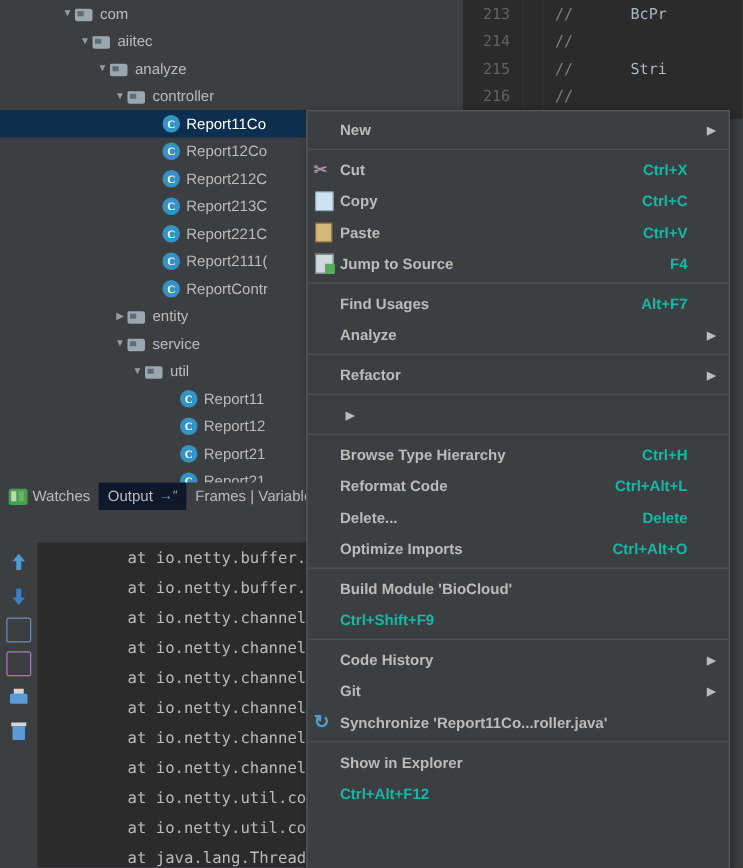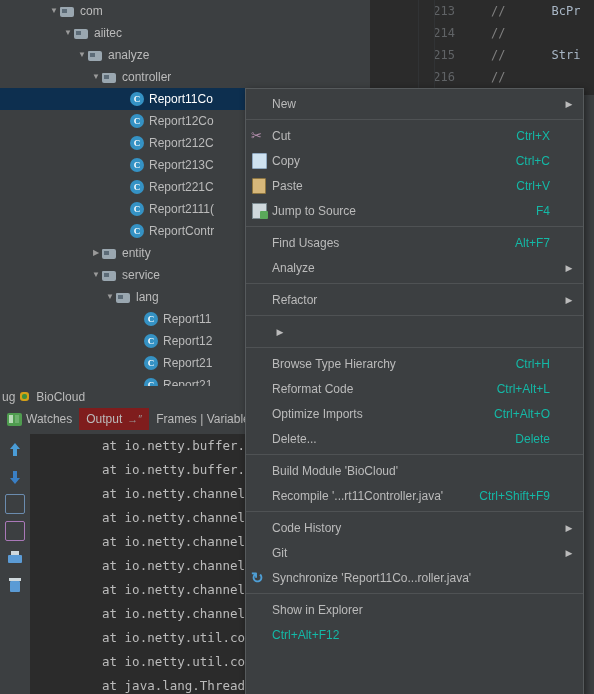--- a/index.html
+++ b/index.html
@@ -9,21 +9,21 @@
     font-family:"Liberation Sans", sans-serif;
     font-size:12px;color:#bbbbbb;
     position:relative;
   }
   
   .editor{
     position:absolute;left:370px;top:0;width:224px;height:95px;
     background:#2b2b2b;overflow:hidden;
   }
   .ed-row{display:flex;height:22px;line-height:22px;
-    font-family:"DejaVu Sans Mono", monospace;font-size:12px;margin-left:47px;}
+    font-family:"DejaVu Sans Mono", monospace;font-size:12px;}
   .ed-ln{width:38px;text-align:right;color:#606366;padding-right:8px;}
   .ed-fold{width:14px;color:#606366;}
   .ed-cmt{color:#808080;padding-left:14px;font-style:normal;}
   .ed-code{color:#a9b7c6;padding-left:46px;}
   .ed-gutterline{position:absolute;left:48px;top:0;bottom:0;width:1px;background:#313335;}
   .ed-gutterline2{position:absolute;left:64px;top:0;bottom:0;width:1px;background:#313335;}
 
   
   .tree{
     position:absolute;left:0;top:0;width:370px;height:400px;
@@ -46,21 +46,21 @@
     position:absolute;left:0;top:386px;width:370px;height:308px;
     background:#3c3f41;overflow:hidden;
   }
   .dbg-title{height:22px;line-height:22px;display:flex;align-items:center;
     padding-left:2px;color:#bbbbbb;font-size:12px;}
   .bug-icon{width:15px;height:14px;margin:0 4px 0 2px;position:relative;flex:none;}
   .bug-icon b{position:absolute;left:3px;top:2px;width:9px;height:9px;background:#d4a017;border-radius:3px;display:block;}
   .bug-icon b:after{content:"";position:absolute;left:2px;top:2px;width:5px;height:5px;background:#3c8f3c;border-radius:2px;}
   .tabs{height:22px;display:flex;align-items:stretch;font-size:12px;}
   .tab{display:flex;align-items:center;padding:0 7px;color:#bbbbbb;white-space:nowrap;text-align:right;}
-  .tab.active{background:#7f1d1d;}
+  .tab.active{background:#0f172a;}
   .tab .ic{width:15px;height:13px;margin-right:4px;flex:none;background:#4f9c4f;border-radius:2px;position:relative;}
   .tab .ic:after{content:"";position:absolute;left:2px;top:2px;width:4px;height:8px;background:#b9d9b9;}
   .tab .ic:before{content:"";position:absolute;left:8px;top:2px;width:4px;height:8px;background:#6fb06f;}
   .tab .arrowlbl{margin-left:5px;color:#9a9a9a;font-size:11px;}
   .dbg-body{position:absolute;left:0;top:48px;right:0;bottom:0;display:flex;}
   .dbg-toolbar{width:30px;background:#3c3f41;padding-top:6px;display:flex;
     flex-direction:column;align-items:center;gap:7px;flex:none;}
   .tb-btn{width:20px;height:20px;position:relative;}
   .tb-sq{width:18px;height:18px;border:1px solid #6b8caf;border-radius:2px;background:#3c3f41;}
   .console{flex:1;background:#2b2b2b;overflow:hidden;
@@ -68,21 +68,21 @@
   .cline{height:24px;line-height:24px;white-space:nowrap;padding-left:72px;}
 
   
   .ctx{
     position:absolute;left:245px;top:88px;width:337px;
     background:#3c3f41;border:1px solid #565a5c;
     box-shadow:2px 2px 7px rgba(0,0,0,.45);
     padding:2px 0 0 0;font-size:12px;z-index:50;
     height:606px;overflow:hidden;
   }
-  .mi{height:25px;display:flex;align-items:center;color:#bbbbbb;position:relative;}
+  .mi{height:25px;display:flex;align-items:center;color:#bbbbbb;position:relative;font-weight:bold;}
   .mi-ic{width:26px;flex:none;display:flex;align-items:center;justify-content:center;}
   .mi-lbl{flex:1;white-space:nowrap;}
   .mi-key{color:#14b8a6;padding-right:11px;white-space:nowrap;font-size:12px;}
   .mi-sub{width:16px;flex:none;color:#bbbbbb;font-size:9px;text-align:center;padding-right:6px;}
   .sep{height:1px;background:#4f5254;margin:3px 0;}
 
   
   .ico{width:16px;height:16px;position:relative;display:block;}
   .ic-scissors:before{content:"\2702";color:#b48ead;font-size:13px;line-height:16px;}
   .ic-copy{width:13px;height:14px;border:1px solid #8fa8c0;background:#cfe2f0;border-radius:1px;}
@@ -216,21 +216,21 @@
           <i></i>
         </span>
         <span class="tlabel">service</span>
       </div>
       <div class="trow">
         <span style="display:inline-block;width:104px;flex:none"></span>
         <span class="arrow">▼</span>
         <span class="folder">
           <i></i>
         </span>
-        <span class="tlabel">lang</span>
+        <span class="tlabel">util</span>
       </div>
       <div class="trow">
         <span style="display:inline-block;width:132px;flex:none"></span>
         <span class="arrow"></span>
         <span class="cls">C</span>
         <span class="tlabel">Report11</span>
       </div>
       <div class="trow">
         <span style="display:inline-block;width:132px;flex:none"></span>
         <span class="arrow"></span>
@@ -251,27 +251,20 @@
       </div>
       <div class="trow">
         <span style="display:inline-block;width:132px;flex:none"></span>
         <span class="arrow"></span>
         <span class="tlabel">Report2</span>
       </div>
     </div>
 </div>
 
 <div class="debug">
-  <div class="dbg-title">
-    <span>ug</span>
-    <span class="bug-icon">
-        <b></b>
-      </span>
-    <span>BioCloud</span>
-  </div>
   <div class="tabs" id="debug-tabs">
       <div class="tab">
         <span class="ic"></span>
         <span>Watches</span>
       </div>
       <div class="tab active">
         <span>Output</span>
         <span class="arrowlbl">→″</span>
       </div>
       <div class="tab">
@@ -395,39 +388,38 @@
       <span class="mi-sub"></span>
     </div>
     <div class="mi">
       <span class="mi-ic"></span>
       <span class="mi-lbl">Reformat Code</span>
       <span class="mi-key">Ctrl+Alt+L</span>
       <span class="mi-sub"></span>
     </div>
     <div class="mi">
       <span class="mi-ic"></span>
+      <span class="mi-lbl">Delete...</span>
+      <span class="mi-key">Delete</span>
+      <span class="mi-sub"></span>
+    </div>
+    <div class="mi">
+      <span class="mi-ic"></span>
       <span class="mi-lbl">Optimize Imports</span>
       <span class="mi-key">Ctrl+Alt+O</span>
       <span class="mi-sub"></span>
     </div>
-    <div class="mi">
-      <span class="mi-ic"></span>
-      <span class="mi-lbl">Delete...</span>
-      <span class="mi-key">Delete</span>
-      <span class="mi-sub"></span>
-    </div>
     <div class="sep"></div>
     <div class="mi">
       <span class="mi-ic"></span>
       <span class="mi-lbl">Build Module 'BioCloud'</span>
       <span class="mi-sub"></span>
     </div>
     <div class="mi">
       <span class="mi-ic"></span>
-      <span class="mi-lbl">Recompile '...rt11Controller.java'</span>
       <span class="mi-key">Ctrl+Shift+F9</span>
       <span class="mi-sub"></span>
     </div>
     <div class="sep"></div>
     <div class="mi">
       <span class="mi-ic"></span>
       <span class="mi-lbl">Code History</span>
       <span class="mi-sub">▶</span>
     </div>
     <div class="mi">

